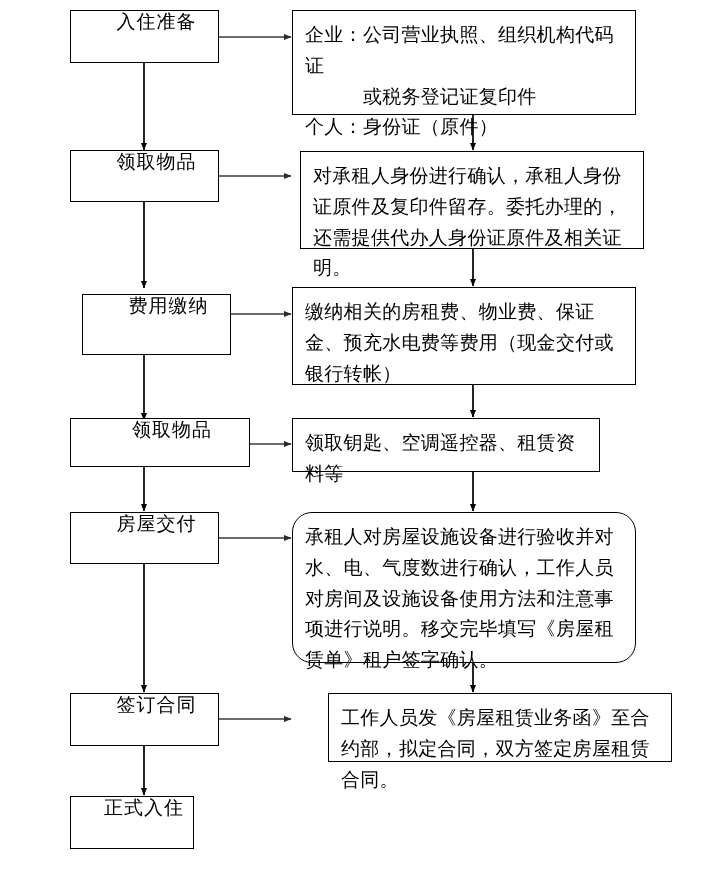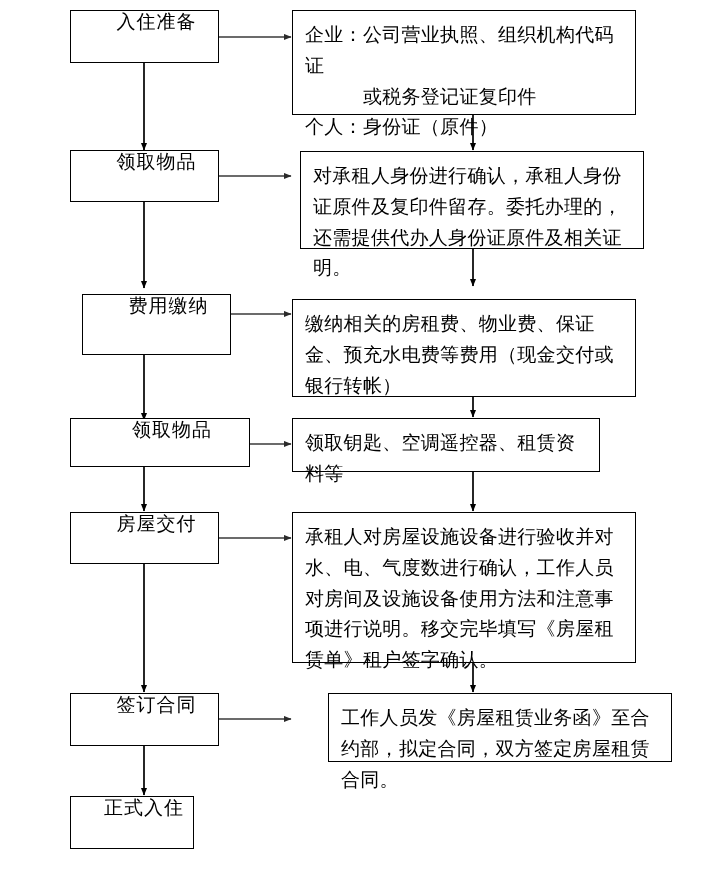--- a/index.html
+++ b/index.html
@@ -132,29 +132,29 @@
   <div class="node detail-node" style="left:292px; top:10px; width:344px; height:105px;">
     <div class="detail-text">企业：公司营业执照、组织机构代码证
 　　　或税务登记证复印件
 个人：身份证（原件）</div>
   </div>
 
   <div class="node detail-node" style="left:300px; top:151px; width:344px; height:98px;">
     <div class="detail-text">对承租人身份进行确认，承租人身份证原件及复印件留存。委托办理的，还需提供代办人身份证原件及相关证明。</div>
   </div>
 
-  <div class="node detail-node" style="left:292px; top:287px; width:344px; height:98px;margin-top:12px;">
+  <div class="node detail-node" style="left:292px; top:287px; width:344px; height:98px;">
     <div class="detail-text">缴纳相关的房租费、物业费、保证金、预充水电费等费用（现金交付或银行转帐）</div>
   </div>
 
   <div class="node detail-node" style="left:292px; top:418px; width:308px; height:54px;">
     <div class="detail-text">领取钥匙、空调遥控器、租赁资料等</div>
   </div>
 
-  <div class="node detail-node" style="left:292px; top:512px; width:344px; height:151px;">
+  <div class="node detail-node" style="left:292px; top:512px; width:344px; height:151px;border-radius:20px;">
     <div class="detail-text">承租人对房屋设施设备进行验收并对水、电、气度数进行确认，工作人员对房间及设施设备使用方法和注意事项进行说明。移交完毕填写《房屋租赁单》租户签字确认。</div>
   </div>
 
   <div class="node detail-node" style="left:292px; top:693px; width:344px; height:69px;margin-left:36px;">
     <div class="detail-text">工作人员发《房屋租赁业务函》至合约部，拟定合同，双方签定房屋租赁合同。</div>
   </div>
 
 </div>
 
 </body></html>

